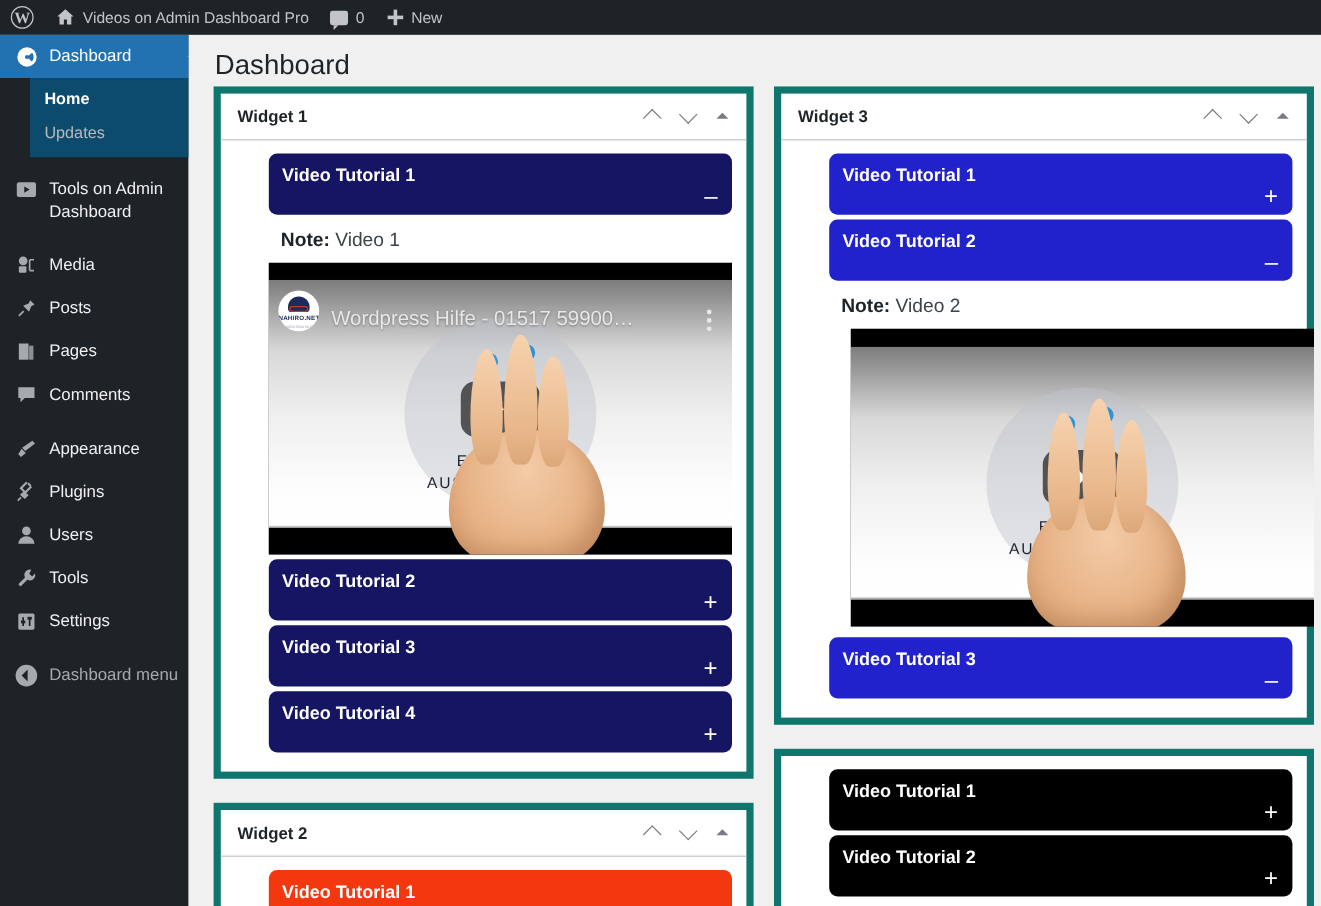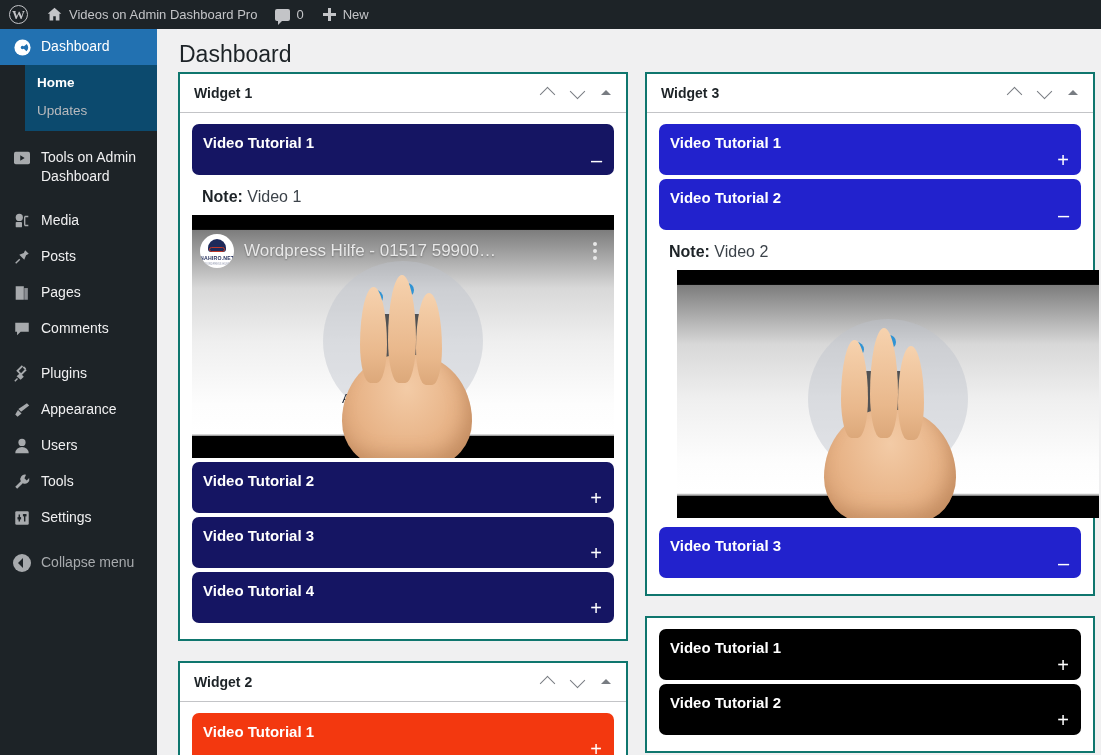--- a/index.html
+++ b/index.html
@@ -109,21 +109,21 @@
     padding: 10px 0 0 22px; line-height: 30px;
   }
 
   #cols { position: absolute; top: 43px; left: 0; width: 944px; }
   .col { position: absolute; top: 0; width: 450px; }
   #col1 { left: 21px; }
   #col2 { left: 488px; }
 
   .postbox {
     background: #fff;
-    border: 2px solid #0f766e;
+    border: 6px solid #0f766e;
     margin-bottom: 20px;
   }
   .pb-head {
     height: 39px; display: flex; align-items: center;
     padding: 0 12px 0 14px;
     border-bottom: 1px solid #c3c4c7;
   }
   .pb-title {
     flex: 1; font-size: 14px; font-weight: bold; color: #1d2327;
   }
@@ -140,21 +140,21 @@
   }
   .chev.down:before { top: 3px; transform: rotate(225deg); }
   .tri {
     width: 16px; height: 16px; position: relative; display: block;
   }
   .tri:before {
     content: ""; position: absolute; left: 3px; top: 5px;
     border: 5px solid transparent;
     border-bottom-color: #787c82; border-top: 0;
   }
-  .pb-body { padding: 11px 12px 12px 12px; }
+  .pb-body { padding: 11px 12px 12px 12px; margin-left: 28px; }
 
   
   .acc {
     border-radius: 7px;
     margin-bottom: 4px;
     color: #fff;
     position: relative;
     padding: 9px 34px 22px 11px;
     font-size: 15px; font-weight: bold;
     line-height: 20px;
@@ -187,21 +187,21 @@
     background: #000; z-index: 4;
   }
   .v-shot {
     position: relative; width: 100%; height: 100%;
     background:
       linear-gradient(180deg,#0a0a0a 0%,#0a0a0a 6%,#7c7c7c 6%,#d8d8d8 30%,
                       #efefef 52%,#fdfdfd 78%,#ffffff 90%,#000000 92%,#000000 100%);
   }
   .v-head {
     position: absolute; left: 0; right: 0; top: 6%;
-    height: 42px; display: flex; align-items: center;
+    height: 42px; display: flex; align-items: flex-end;
     padding: 0 10px 0 8px; z-index: 5;
   }
   .v-avatar {
     width: 34px; height: 34px; min-width: 34px; border-radius: 50%;
     background: #fff; position: relative; overflow: hidden;
     display: flex; align-items: center; justify-content: center;
   }
   .av-face {
     position: absolute; top: 5px; left: 50%; margin-left: -9px;
     width: 18px; height: 13px; border-radius: 9px 9px 3px 3px;
@@ -374,36 +374,36 @@
       </svg>
     </span>
     <span>Comments</span>
   </div>
 
   <div class="menu-sep"></div>
 
   <div class="menu-item">
     <span class="mi-ico">
       <svg width="18" height="18" viewBox="0 0 20 20">
+        <path d="M15.5 2.5 L18 5 L9 12 L6 9 Z" fill="#a7aaad"></path>
+        <path d="M5.5 10 L9.5 14 L5 17.5 L2.5 15 Z" fill="#a7aaad"></path>
+      </svg>
+    </span>
+    <span>Appearance</span>
+  </div>
+
+  <div class="menu-item">
+    <span class="mi-ico">
+      <svg width="18" height="18" viewBox="0 0 20 20">
         <path d="M11.5 2 L14 4.5 M14.5 5 L9 10.5 L5 6.5 L10.5 1" fill="none" stroke="#a7aaad" stroke-width="2"></path>
         <path d="M8 9 L12 13 L8.5 16.5 L4 12.5 Z" fill="#a7aaad"></path>
         <path d="M5 15 L2 18" stroke="#a7aaad" stroke-width="1.6"></path>
       </svg>
     </span>
     <span>Plugins</span>
-  </div>
-
-  <div class="menu-item">
-    <span class="mi-ico">
-      <svg width="18" height="18" viewBox="0 0 20 20">
-        <path d="M15.5 2.5 L18 5 L9 12 L6 9 Z" fill="#a7aaad"></path>
-        <path d="M5.5 10 L9.5 14 L5 17.5 L2.5 15 Z" fill="#a7aaad"></path>
-      </svg>
-    </span>
-    <span>Appearance</span>
   </div>
 
   <div class="menu-item">
     <span class="mi-ico">
       <svg width="18" height="18" viewBox="0 0 20 20">
         <circle cx="10" cy="6" r="4" fill="#a7aaad"></circle>
         <path d="M2.5 18 a7.5 7 0 0 1 15 0 z" fill="#a7aaad"></path>
       </svg>
     </span>
     <span>Users</span>
@@ -429,21 +429,21 @@
     </span>
     <span>Settings</span>
   </div>
 
   <div class="menu-sep"></div>
 
   <div class="menu-item">
     <span class="mi-ico">
       <span class="collapse-ico"></span>
     </span>
-    <span class="dim">Collapse menu</span>
+    <span class="dim">Dashboard menu</span>
   </div>
 </div>
 
 <div id="content">
   <div id="page-title">Dashboard</div>
 
   <div id="cols">
 
     <div class="col" id="col1">
 

